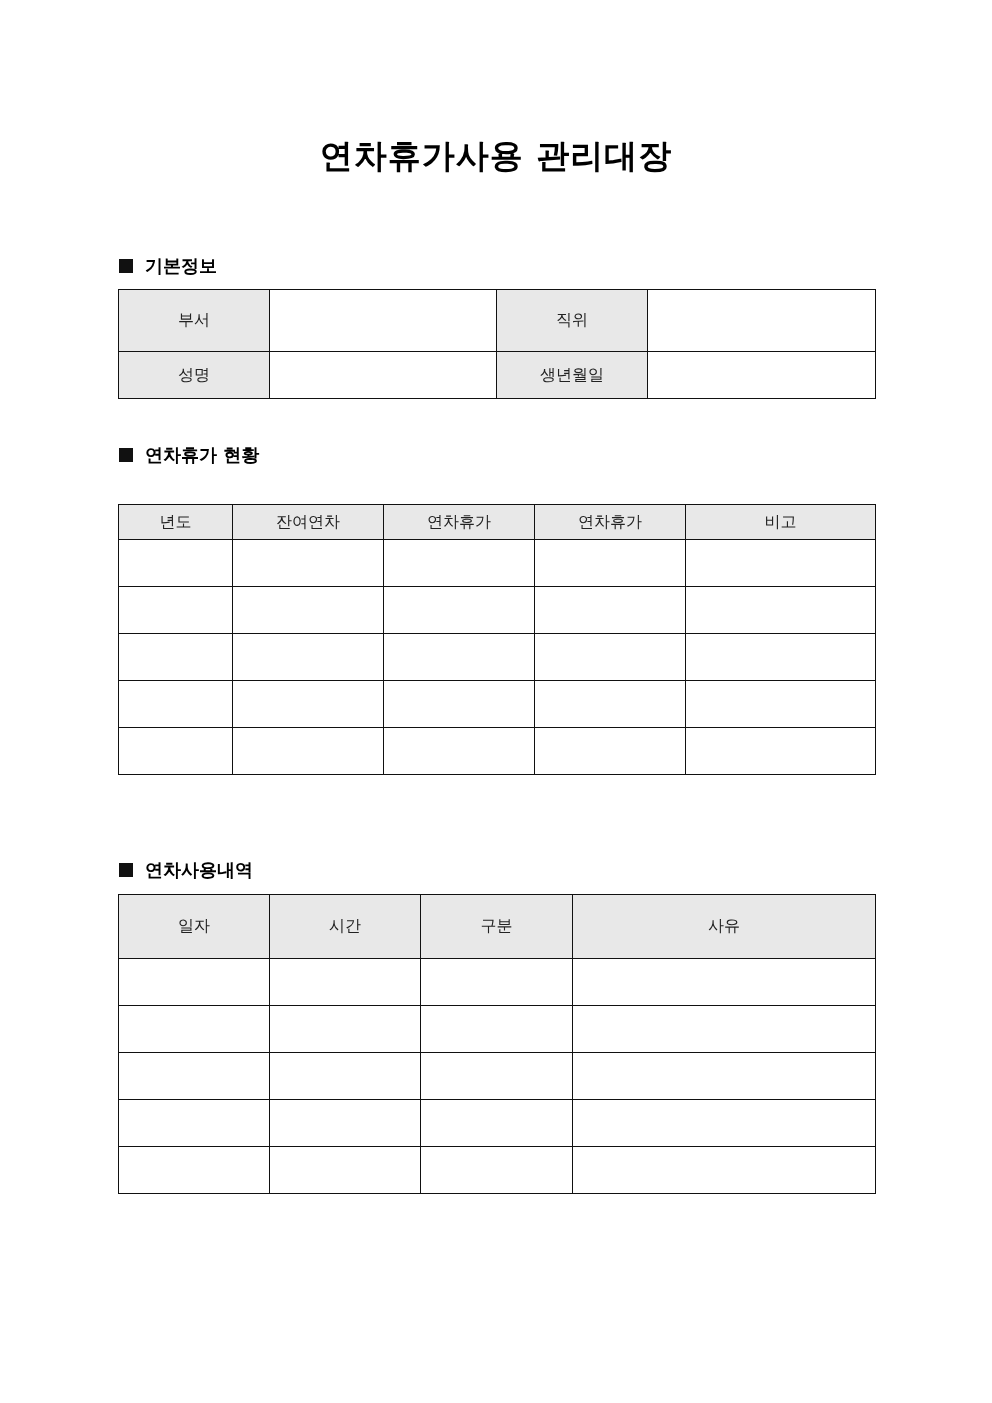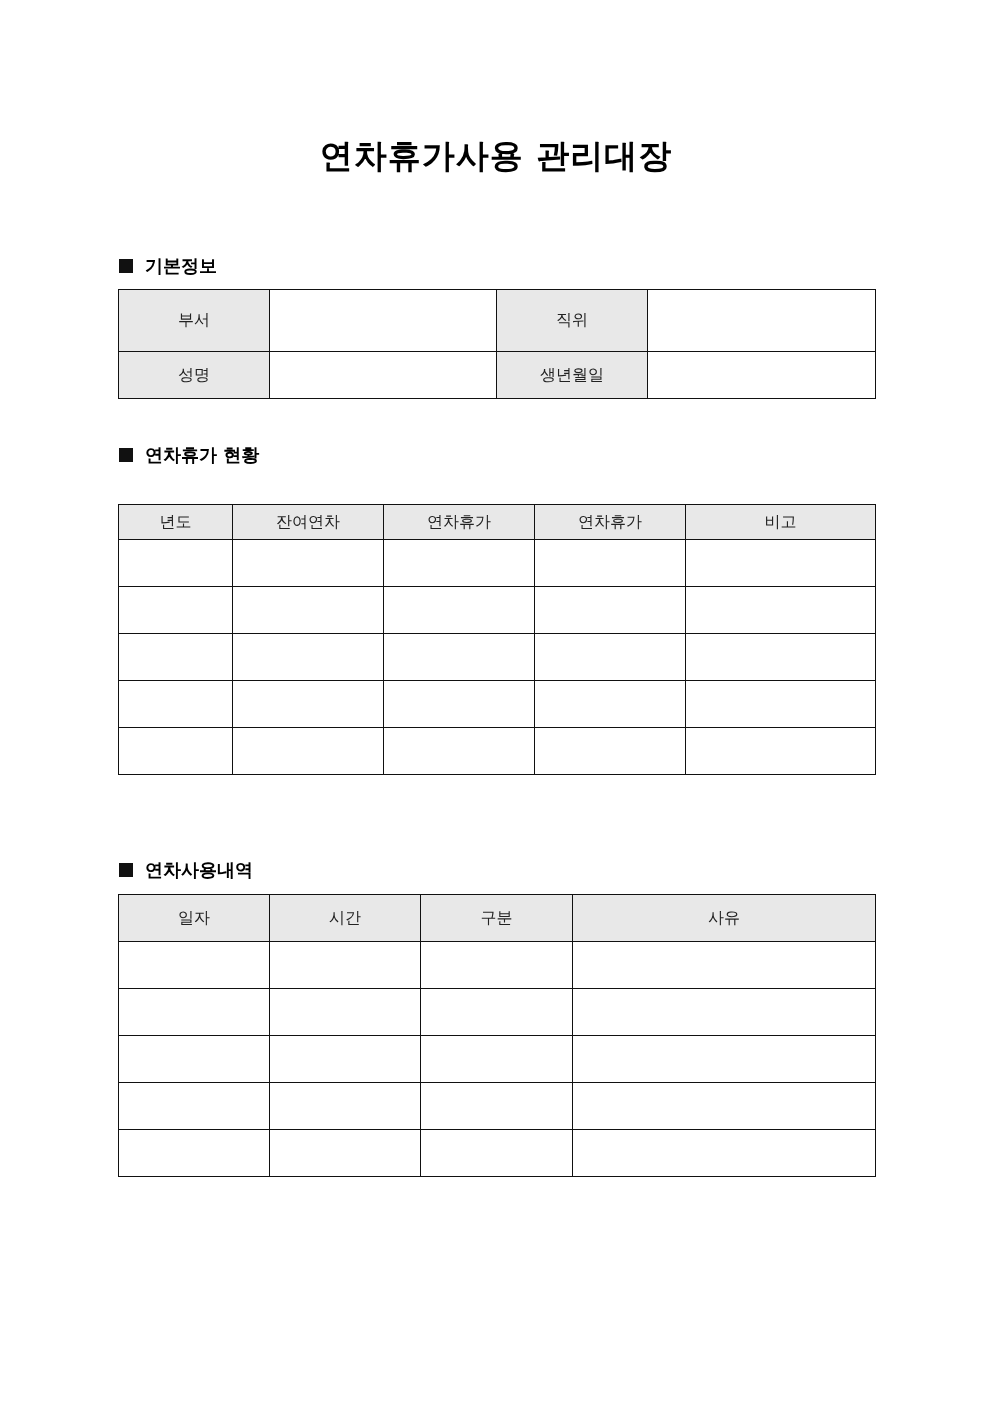--- a/index.html
+++ b/index.html
@@ -107,21 +107,21 @@
   <span>연차사용내역</span>
 </div>
 <table style="top:894px; width:757px;">
   <colgroup>
       <col style="width:151px">
       <col style="width:151px">
       <col style="width:152px">
       <col style="width:303px">
     </colgroup>
   <tbody>
-      <tr class="hdr" style="height:47px;margin-top:43px;">
+      <tr class="hdr" style="height:64px;margin-top:43px;">
     <th>일자</th>
     <th>시간</th>
     <th>구분</th>
     <th>사유</th>
   </tr>
   <tr style="height:47px;">
     <td></td>
     <td></td>
     <td></td>
     <td></td>

